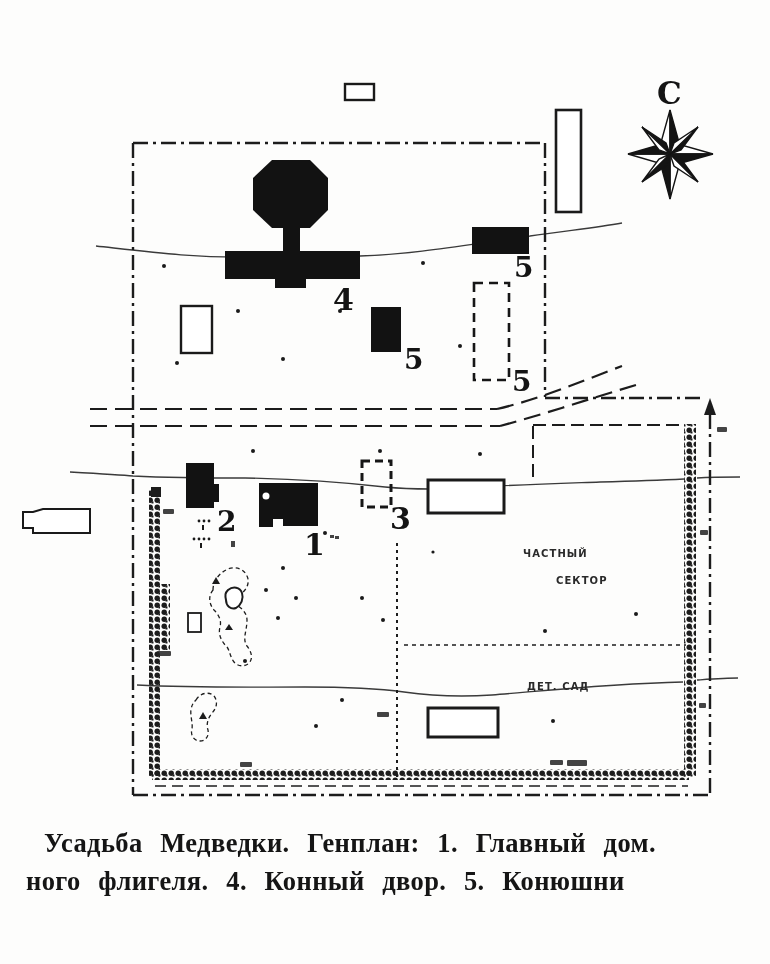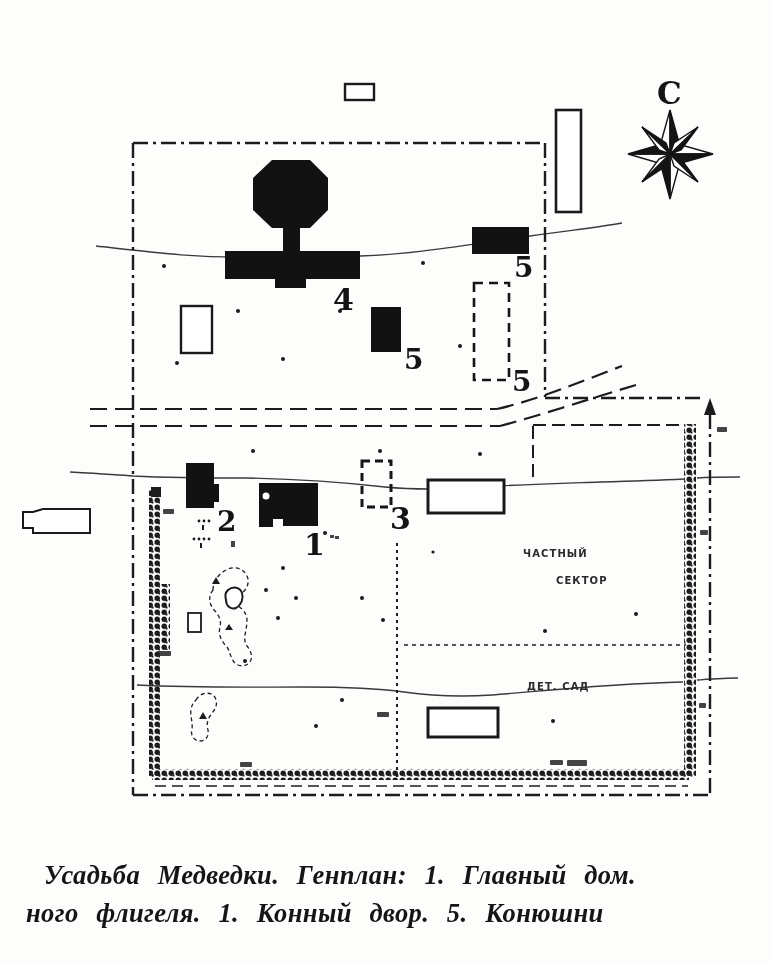--- a/index.html
+++ b/index.html
@@ -24,28 +24,26 @@
   }
   .compass-label{
     font-family:"DejaVu Serif", serif;
     font-weight:600;
     fill:#141414;
   }
   .caption{
     position:absolute;
     left:26px;right:24px;top:824px;
     font-family:"Liberation Serif", serif;
-    font-style:italic;
     font-weight:600;
     font-size:26.5px;
     line-height:38px;
     color:#151515;
     word-spacing:0.40em;
     letter-spacing:0.015em;
-    margin-top:32px;
   }
   .caption .l1{text-indent:18px;}
 </style>
 </head>
 <body>
 
 <div class="page">
 
 <svg class="map-svg" width="770" height="815" viewBox="0 0 770 815">
   <defs>
@@ -221,16 +219,16 @@
     <polygon points="642,182 670,154 659,159" fill="#ffffff"></polygon>
     <polygon points="642,182 670,154 666,166" fill="#141414"></polygon>
     <polygon points="642,127 670,154 666,143" fill="#141414"></polygon>
     <polygon points="642,127 670,154 659,150" fill="#ffffff"></polygon>
   </g>
   <text class="compass-label" x="657" y="104" font-size="31">С</text>
 </svg>
 
 <div class="caption">
   <div class="l1">Усадьба Медведки. Генплан: 1. Главный дом.</div>
-  <div class="l3">ного флигеля. 1. Конный двор. 5. Конюшни</div>
+  <div class="l3">ного флигеля. 4. Конный двор. 5. Конюшни</div>
 </div>
 
 </div>
 
 </body></html>

